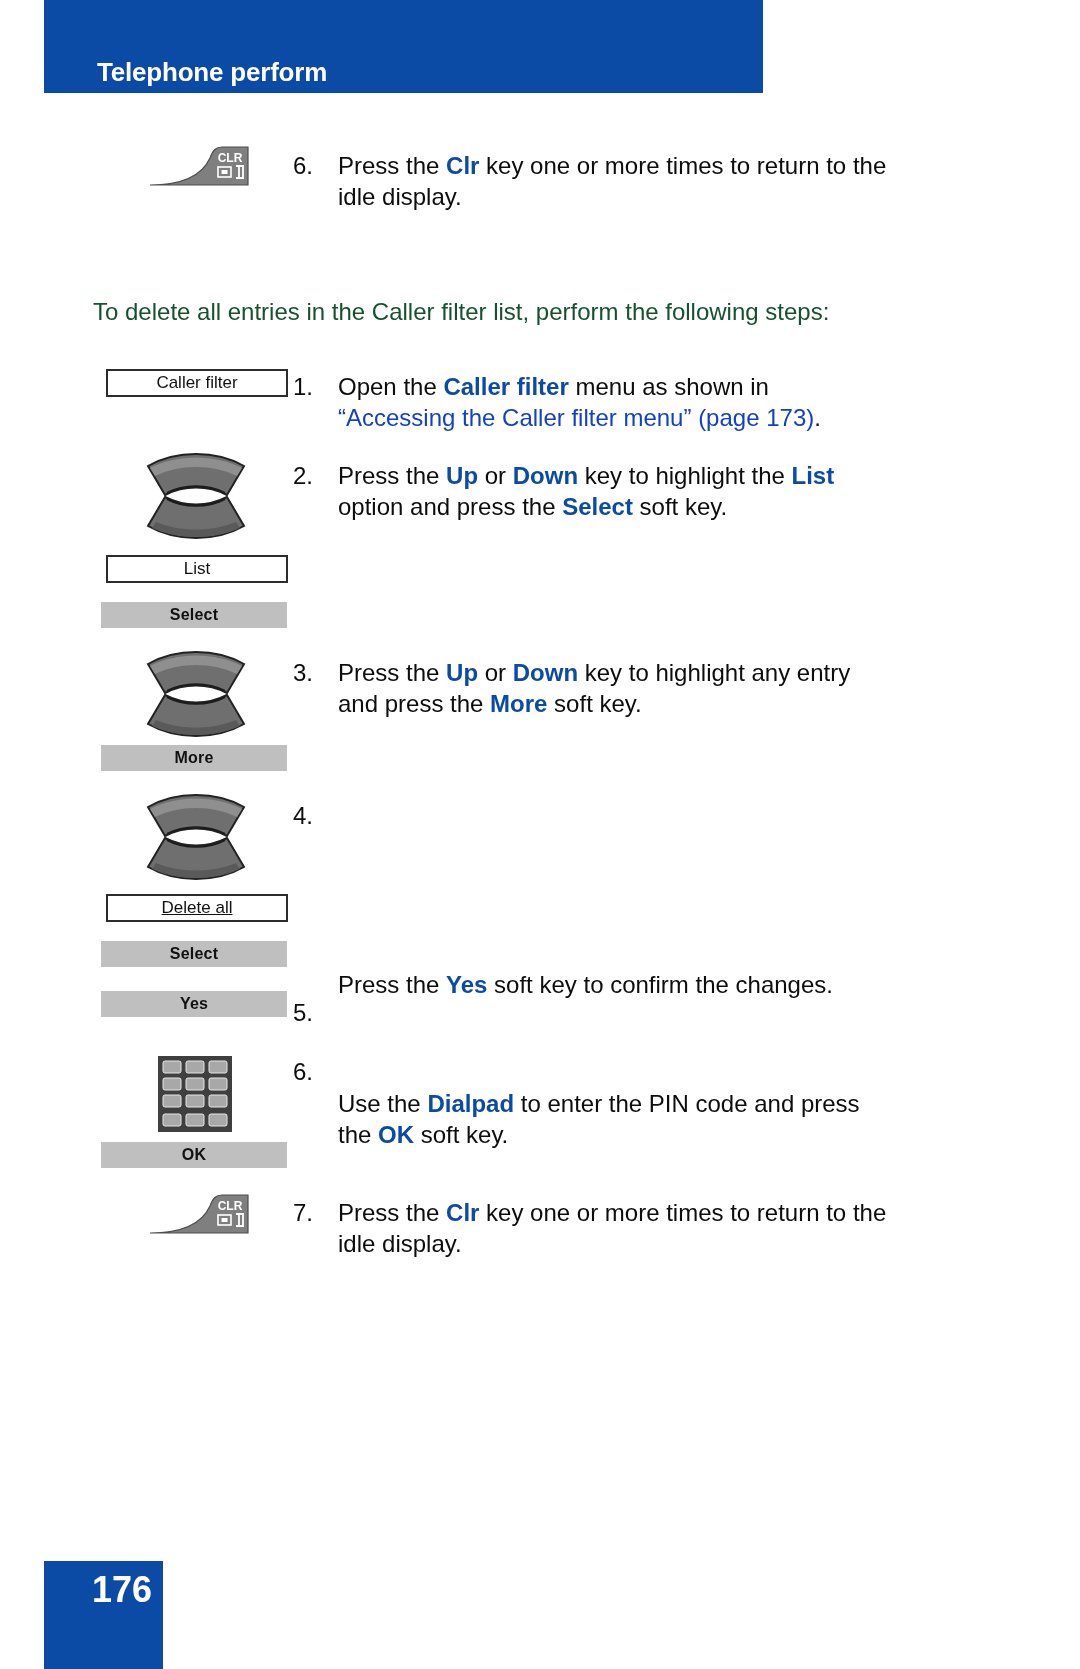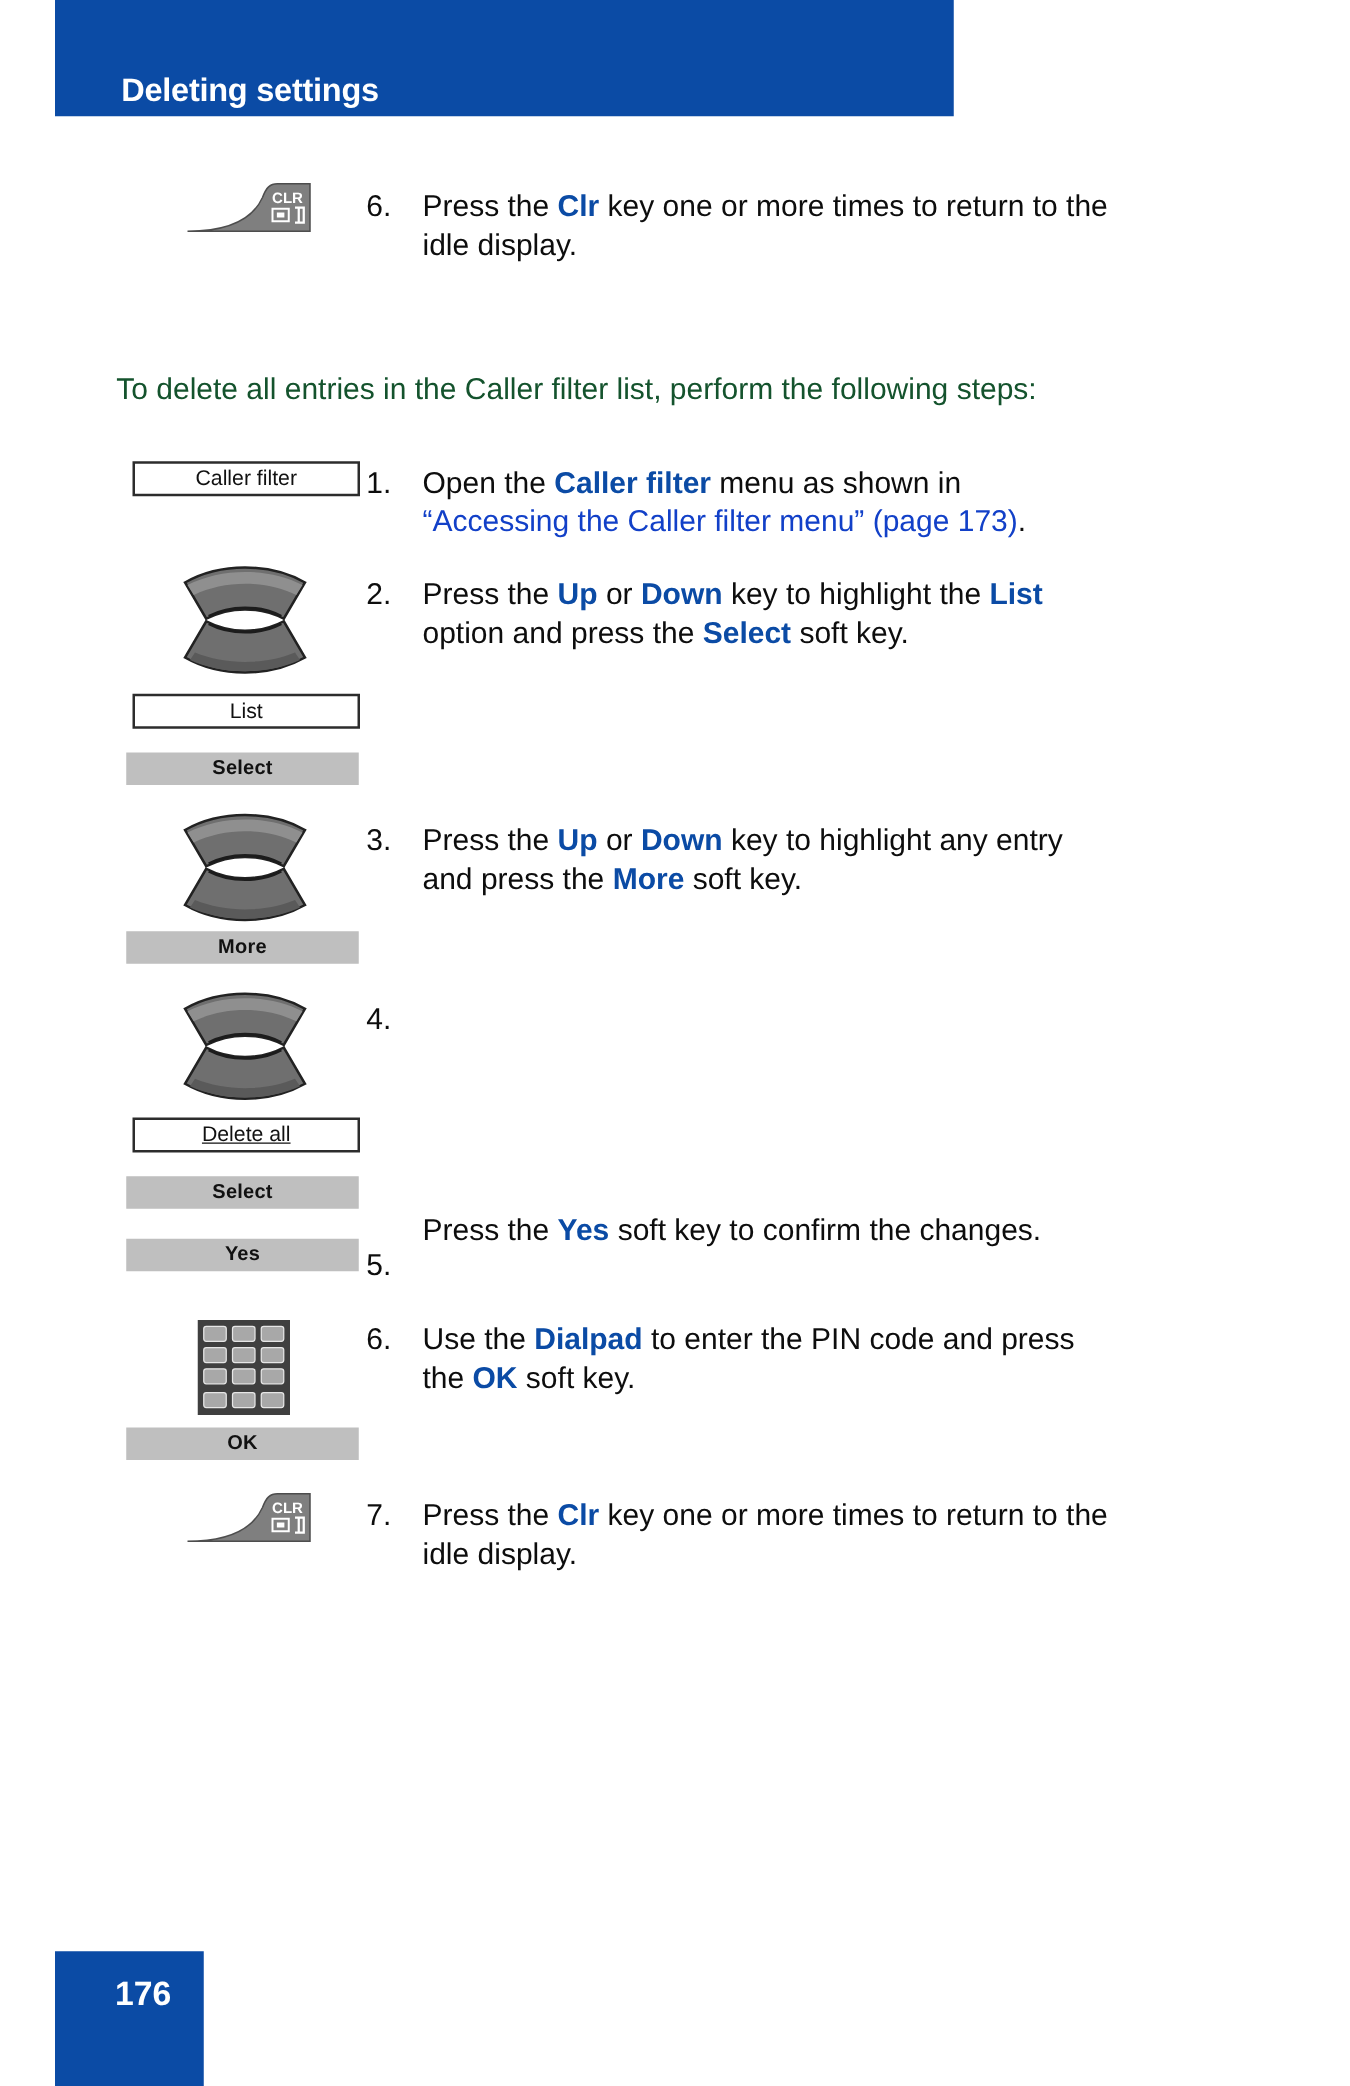--- a/index.html
+++ b/index.html
@@ -116,32 +116,32 @@
     left: 44px;
     bottom: 0px;
     width: 119px;
     height: 108px;
     background: #0b4ba5;
   }
   .footer-num {
     position: absolute;
     left: 92px;
     bottom: 58px;
-    font-size: 27px;
+    font-size: 36px;
     font-weight: bold;
     color: #ffffff;
   }
 </style>
 </head>
 <body>
 
 <div class="page">
 
   <div class="header-band"></div>
-  <div class="header-title">Deleting settings</div>
+  <div class="header-title">Telephone perform</div>
 
   <svg class="clr-key" style="left:148px; top:144px;" viewBox="0 0 104 44">
     <path d="M2 41 C 26 41, 52 36, 62 14 C 65 6, 68 3, 74 3 L 100 3 L 100 41 Z" fill="#7f7f7f" stroke="#4d4d4d" stroke-width="1.2"></path>
     <text x="82" y="18" font-family="Liberation Sans, sans-serif" font-size="12" font-weight="bold" fill="#ffffff" text-anchor="middle">CLR</text>
     <rect x="70" y="23" width="13" height="10" fill="none" stroke="#ffffff" stroke-width="1.6"></rect>
     <rect x="73.5" y="26" width="6" height="4" fill="#ffffff"></rect>
     <path d="M88 22 L95 22 L95 34 L88 34" fill="none" stroke="#ffffff" stroke-width="1.8"></path>
     <line x1="91" y1="22" x2="91" y2="34" stroke="#ffffff" stroke-width="1.8"></line>
   </svg>
 
@@ -229,21 +229,21 @@
       <rect x="5" y="39" width="18" height="12" rx="2"></rect>
       <rect x="28" y="39" width="18" height="12" rx="2"></rect>
       <rect x="51" y="39" width="18" height="12" rx="2"></rect>
       <rect x="5" y="58" width="18" height="12" rx="2"></rect>
       <rect x="28" y="58" width="18" height="12" rx="2"></rect>
       <rect x="51" y="58" width="18" height="12" rx="2"></rect>
     </g>
   </svg>
 
   <div class="step-num" style="top:1056px;">6.</div>
-  <div class="step-body" style="top:1056px;">
+  <div class="step-body" style="top:1088px;">
     <span>Use the </span><span class="b">Dialpad</span><span> to enter the PIN code and press</span><br>
     <span>the </span><span class="b">OK</span><span> soft key.</span>
   </div>
 
   <div class="soft-key" style="left:101px; top:1142px;">OK</div>
 
   <svg class="clr-key" style="left:148px; top:1192px;" viewBox="0 0 104 44">
     <path d="M2 41 C 26 41, 52 36, 62 14 C 65 6, 68 3, 74 3 L 100 3 L 100 41 Z" fill="#7f7f7f" stroke="#4d4d4d" stroke-width="1.2"></path>
     <text x="82" y="18" font-family="Liberation Sans, sans-serif" font-size="12" font-weight="bold" fill="#ffffff" text-anchor="middle">CLR</text>
     <rect x="70" y="23" width="13" height="10" fill="none" stroke="#ffffff" stroke-width="1.6"></rect>

